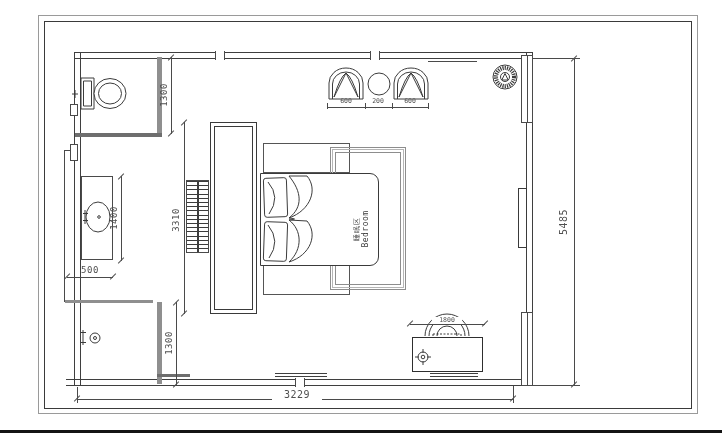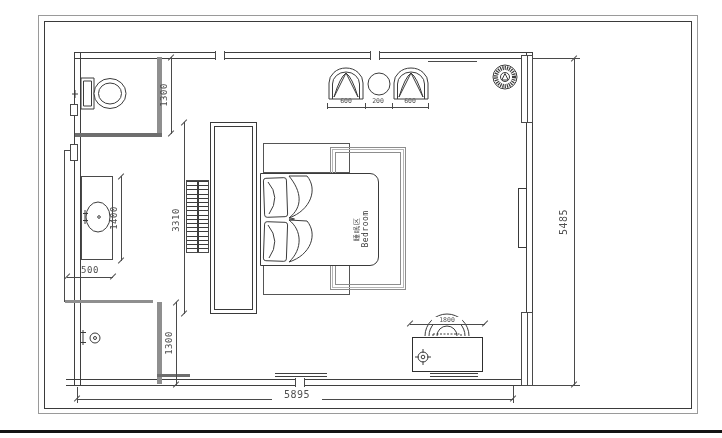--- a/index.html
+++ b/index.html
@@ -207,15 +207,15 @@
   <div class="vline" style="left:574px;top:58px;height:327px;"></div>
   <div class="tk" style="left:570px;top:58px;"></div>
   <div class="tk" style="left:570px;top:384px;"></div>
   <div class="dimtext vrot" style="left:546px;top:217px;width:36px;font-size:10px;">5485</div>
 
   <div class="vline" style="left:77px;top:387px;height:16px;"></div>
   <div class="vline" style="left:513px;top:386px;height:17px;"></div>
   <div class="hline" style="left:77px;top:399px;width:436px;"></div>
   <div class="tk" style="left:73px;top:398px;"></div>
   <div class="tk" style="left:509px;top:398px;"></div>
-  <div class="dimtext" style="left:272px;top:390px;width:50px;font-size:10px;background:#fff;">5895</div>
+  <div class="dimtext" style="left:272px;top:390px;width:50px;font-size:10px;background:#fff;">3229</div>
 
 </div>
 
 </body></html>

